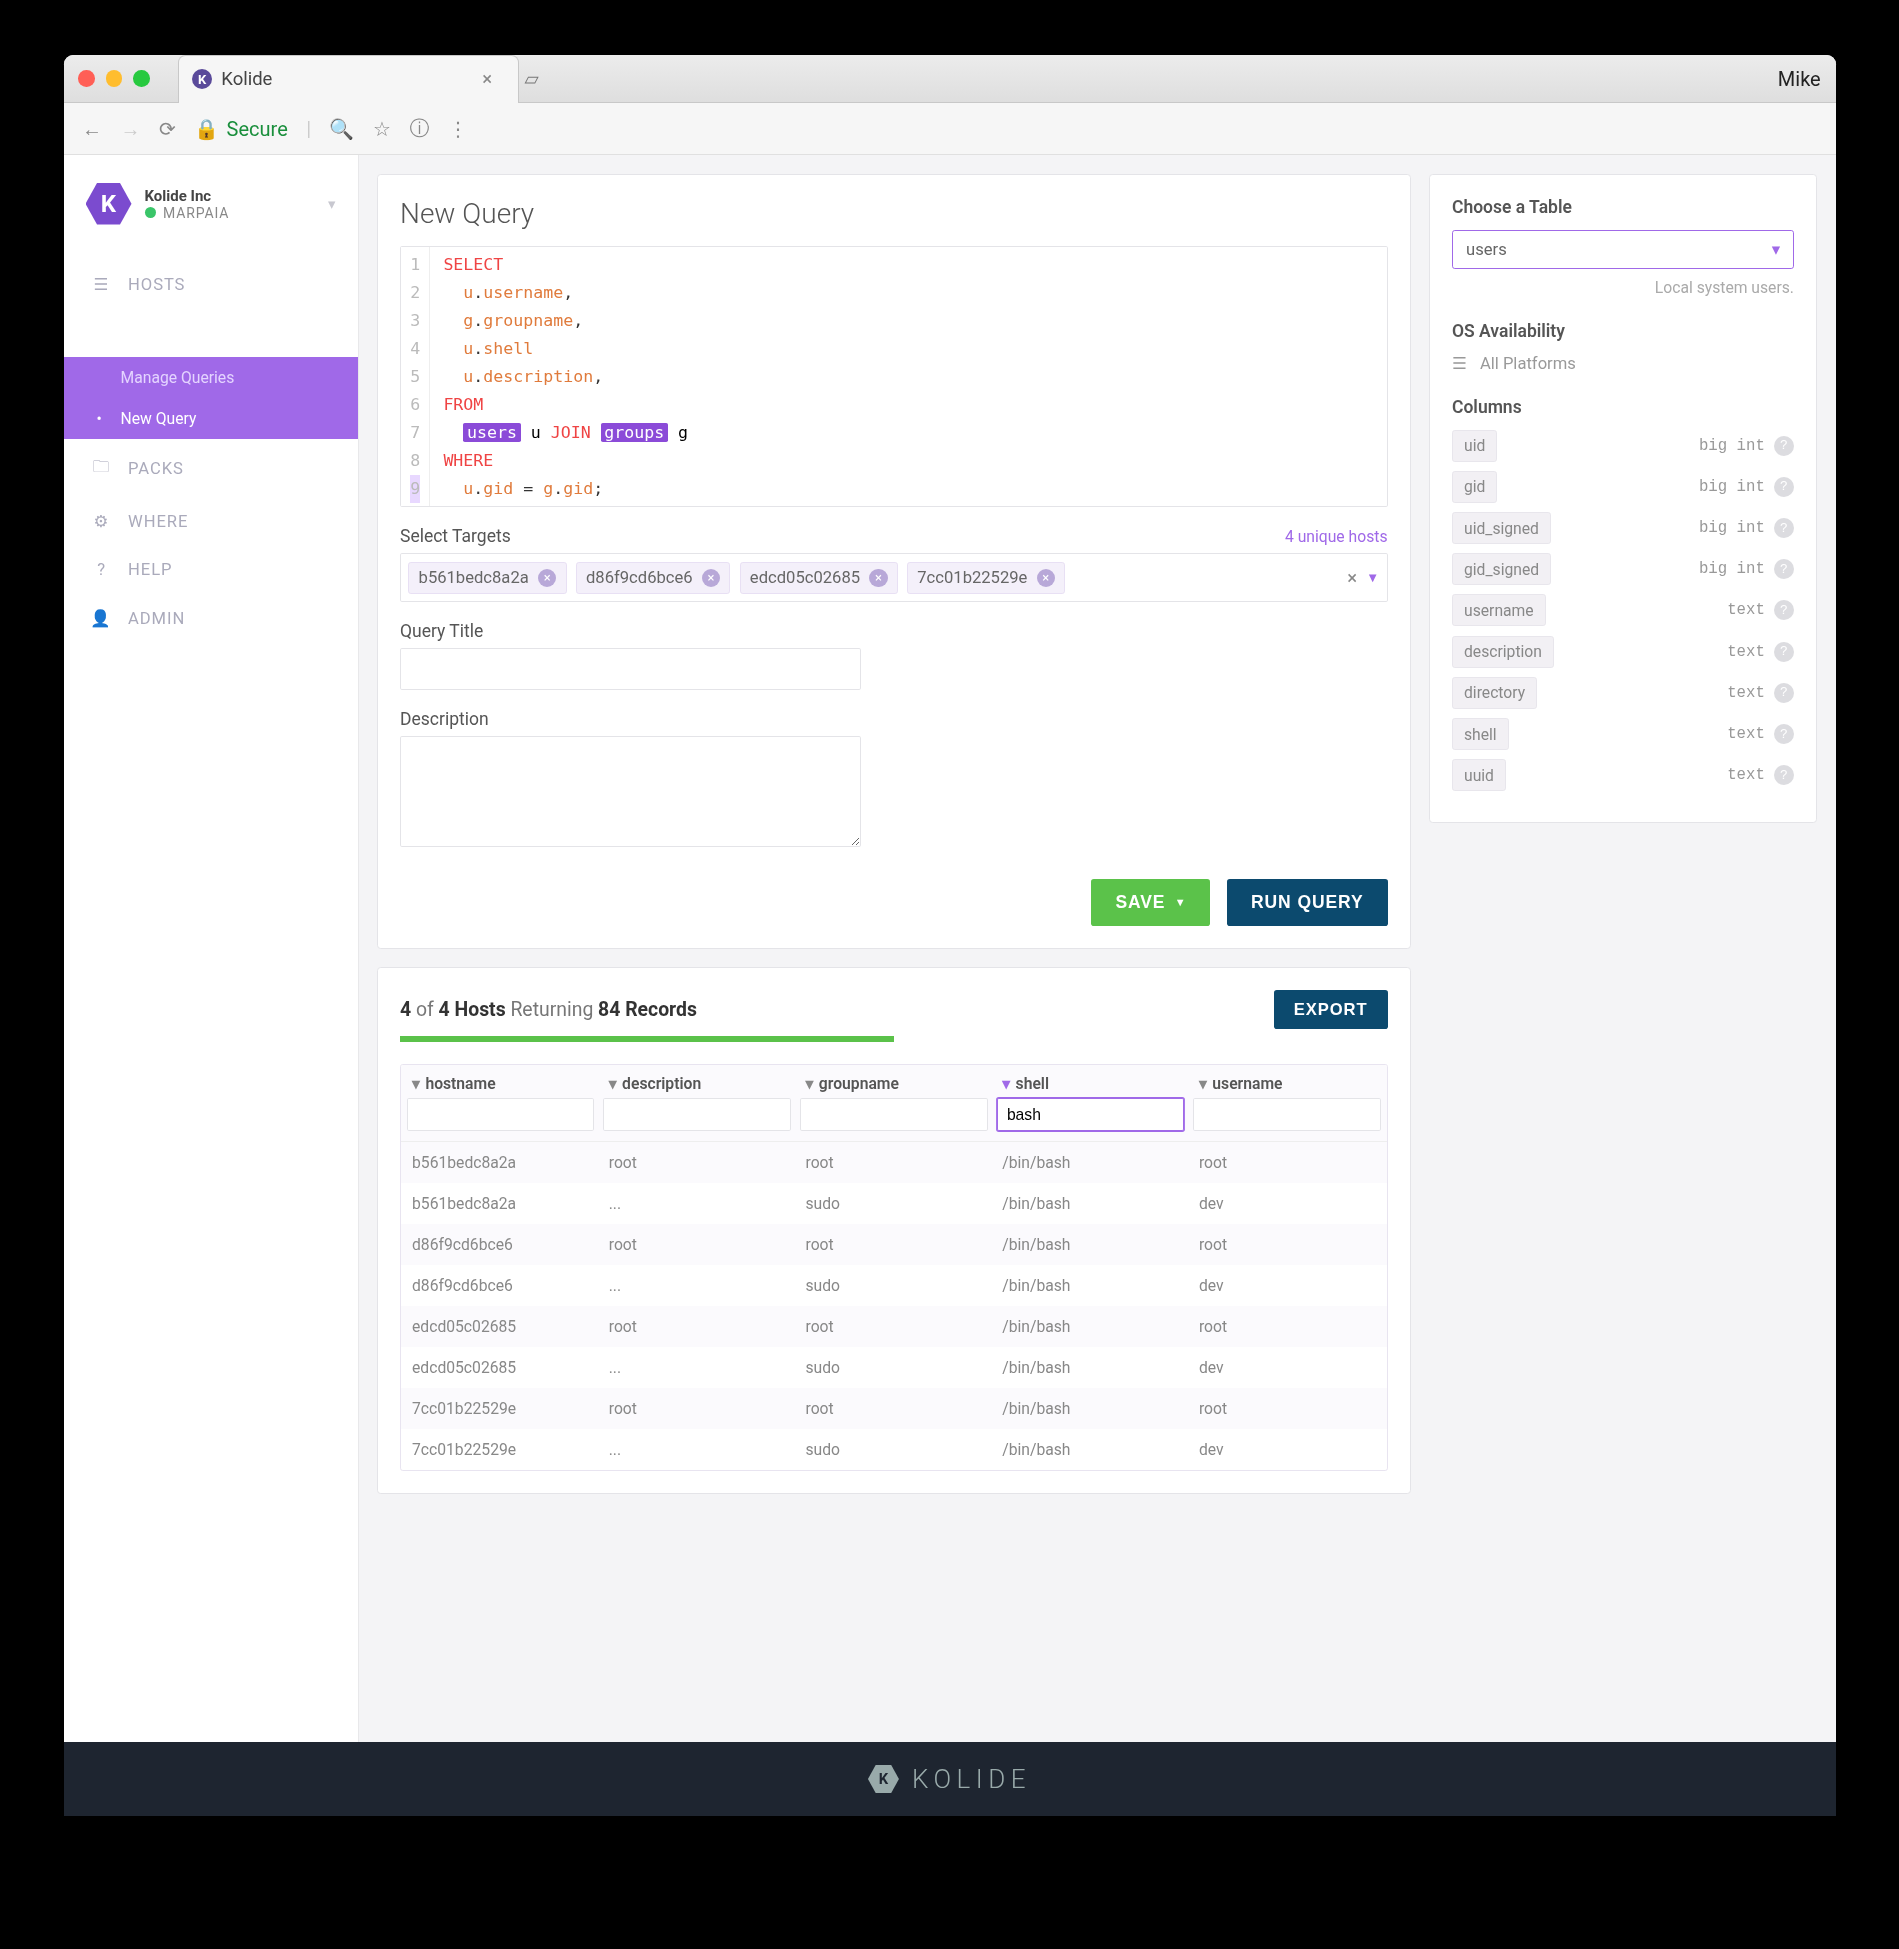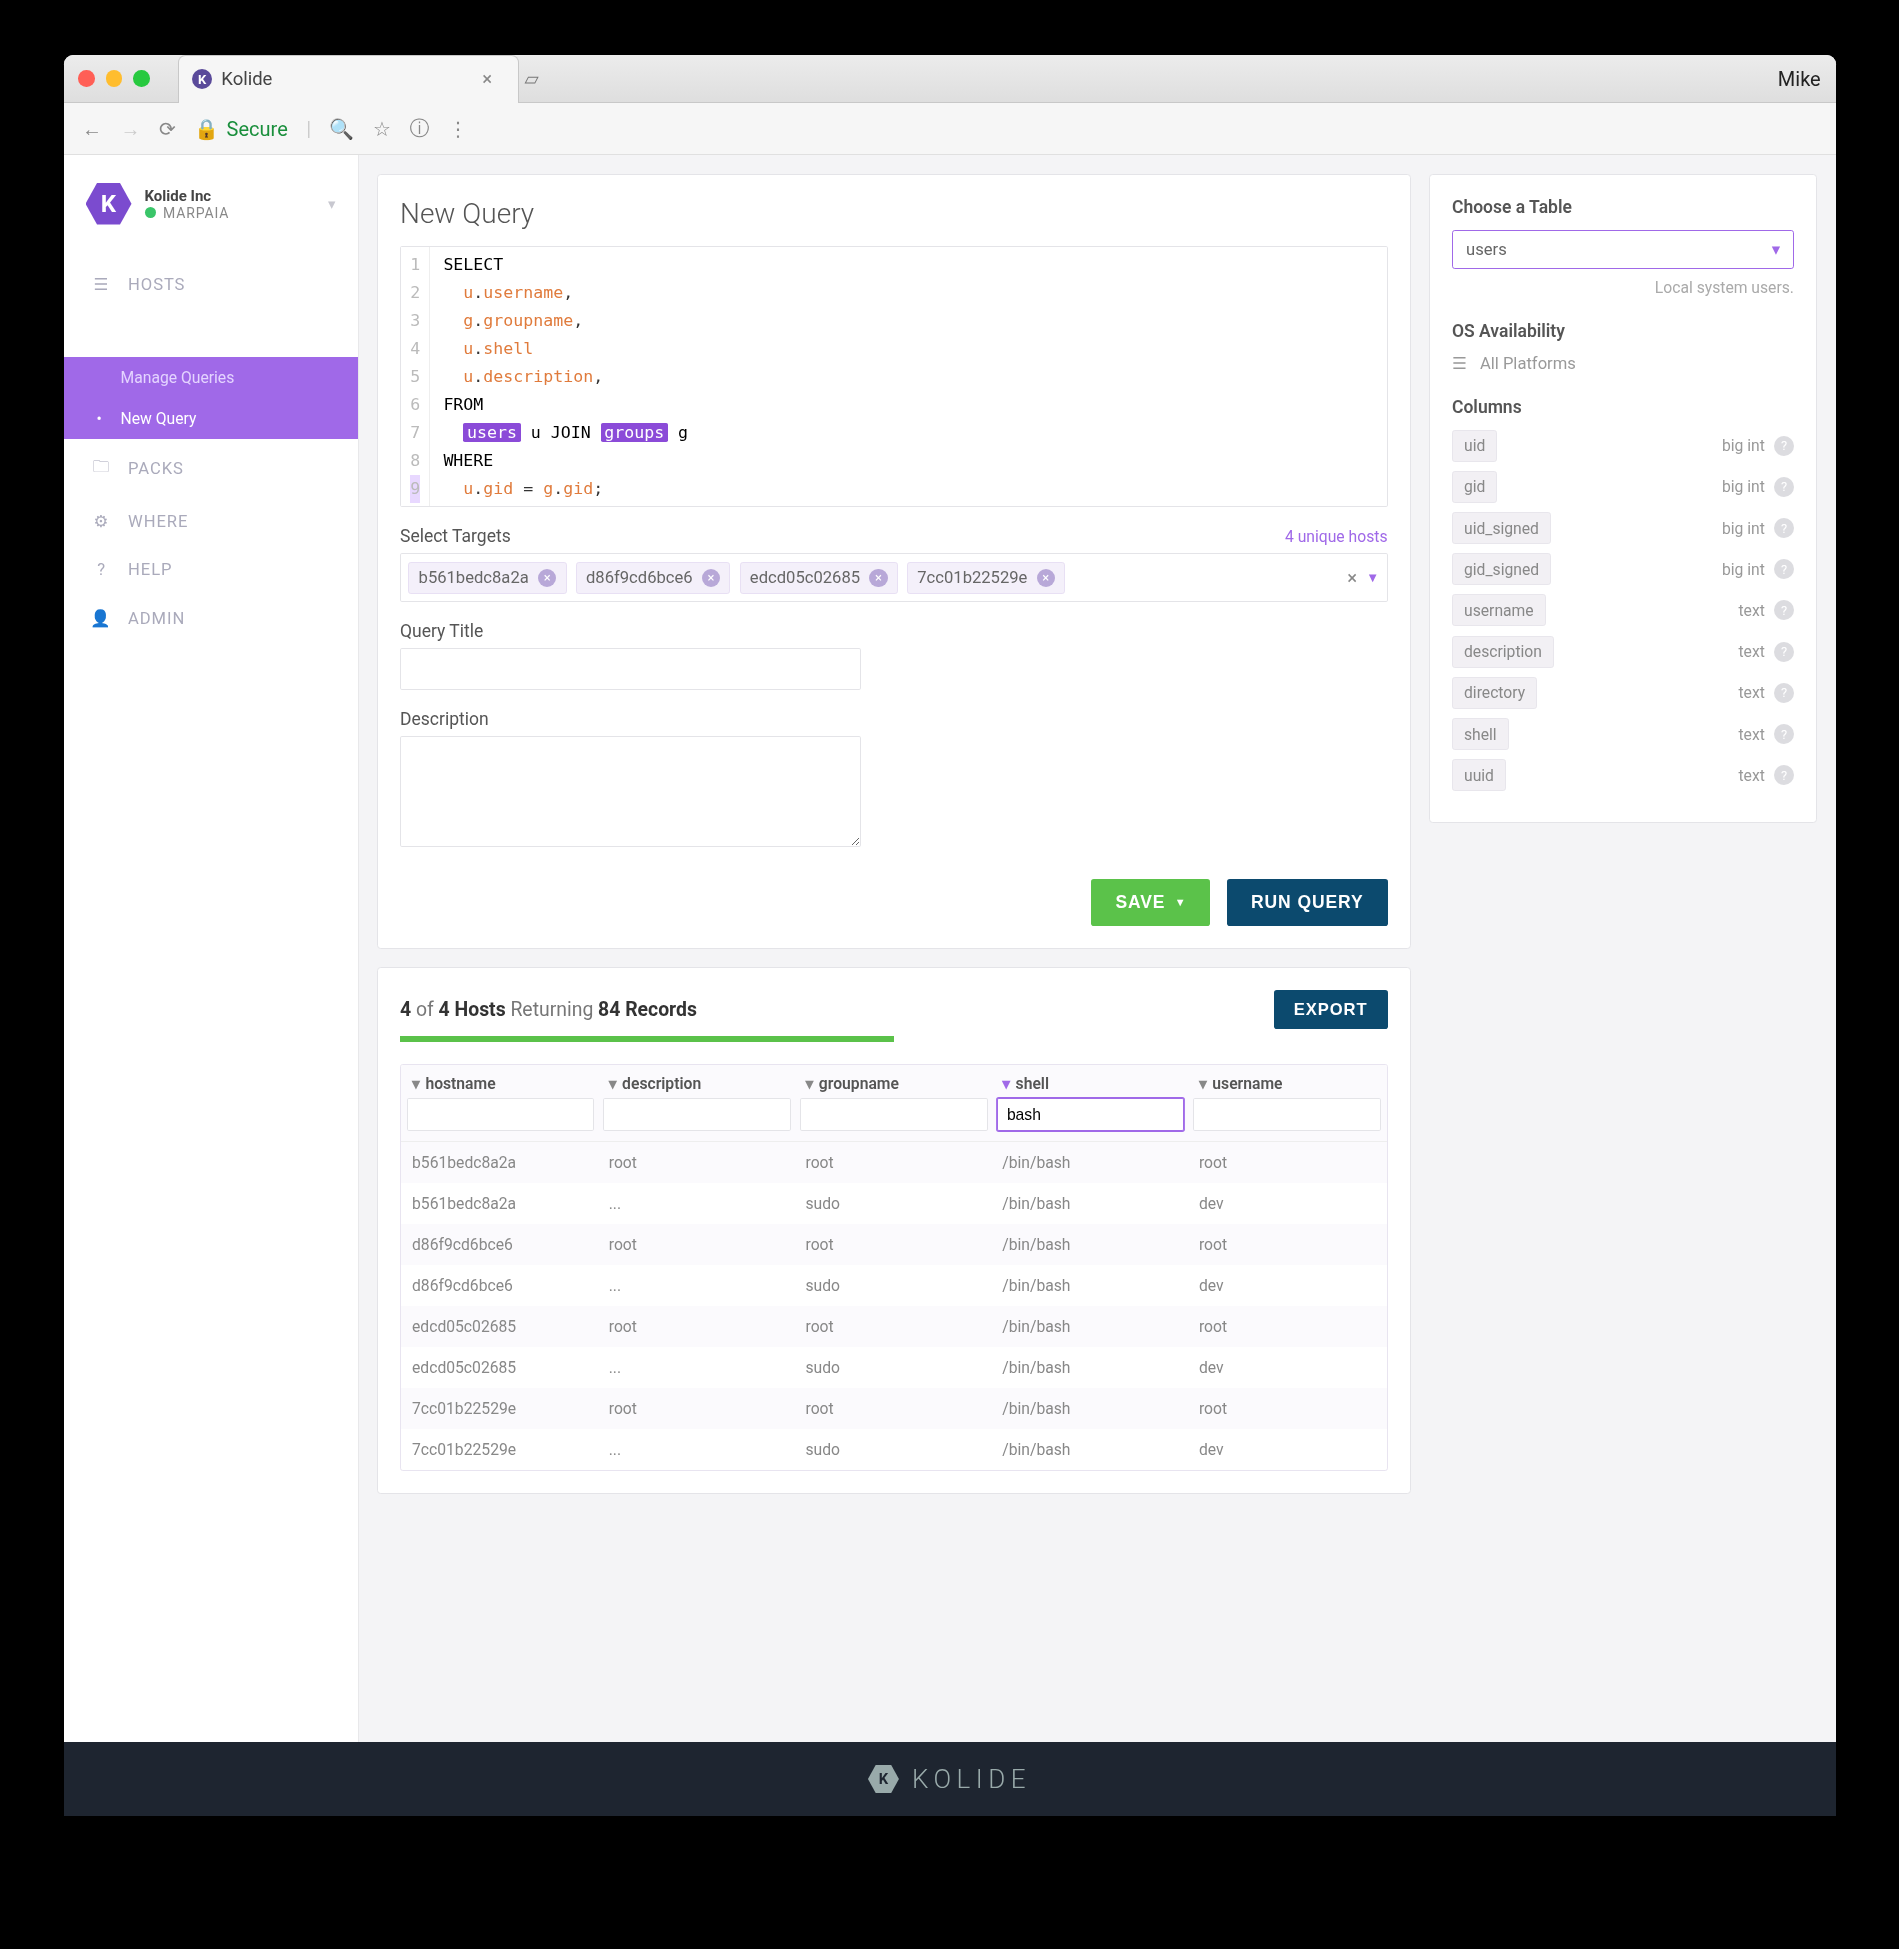--- a/index.html
+++ b/index.html
@@ -42,21 +42,21 @@
 .center{ flex:1; display:flex; flex-direction:column; gap:18.5px;}
 .panel{ background:#fff; border:0.9px solid #e4e4e8; border-radius:3.7px;}
 .panel-pad{ padding:22px;}
 .page-title{ font-size:28px; font-weight:300; color:#555; margin-bottom:16.6px;}
 .editor{ border:0.9px solid #e4e4e8; border-radius:1.8px; font-family:Menlo,Consolas,monospace; font-size:16.6px; line-height:28px; display:flex;}
 .gutter{ background:#fff; border-right:0.9px solid #eee; color:#bbb; text-align:right; padding:3.7px 9.2px; user-select:none;}
 .gutter div{ height:28px;}
 .gutter div.sel{ background:#e8d8ff;}
 .code{ padding:3.7px 13px; flex:1;}
 .code div{ height:28px; white-space:pre;}
-.kw{ color:#000000;}
+.kw{ color:#ef4444;}
 .tok{ color:#e07b3c;}
 .hl{ background:#8b4bd8; color:#fff; padding:0 3.7px; border-radius:1.8px;}
 .punct{ color:#333;}
 .label{ font-size:17.5px; color:#555; margin:18.5px 0 7.4px;}
 .targets-row{ display:flex; justify-content:space-between; align-items:baseline;}
 .uniq{ color:#a069e8; font-size:15.7px;}
 .chips{ border:0.9px solid #e4e4e8; border-radius:1.8px; padding:7.4px; display:flex; gap:9.2px; align-items:center; flex-wrap:wrap;}
 .chip{ background:#f4f0fa; border:0.9px solid #e8e0f4; color:#666; padding:5.5px 9.2px; border-radius:2.8px; display:flex; align-items:center; gap:9.2px; font-size:16.6px;}
 .chip .rm{ width:18.5px; height:18.5px; background:#b8a8d8; color:#fff; border-radius:50%; display:flex; align-items:center; justify-content:center; font-size:13px; cursor:pointer;}
 .chips .clear{ margin-left:auto; color:#888; font-size:18.5px; cursor:pointer;}
@@ -85,21 +85,21 @@
 .rrow span{ flex:1; padding:0 5.5px; overflow:hidden; text-overflow:ellipsis;}
 .right{ width:388px;}
 .rpanel{ background:#fff; border:0.9px solid #e4e4e8; border-radius:3.7px; padding:22px;}
 .rh{ font-size:17.5px; color:#555; font-weight:600; margin-bottom:13px;}
 .select{ width:100%; border:0.9px solid #a069e8; border-radius:2.8px; height:39px; display:flex; align-items:center; padding:0 13px; color:#666; font-size:16.6px; justify-content:space-between; cursor:pointer;}
 .desc{ color:#aaa; font-size:15.7px; margin-top:9.2px;text-align:right;}
 .sect{ margin-top:24px;}
 .plat{ display:flex; align-items:center; gap:13px; color:#999; font-size:16.6px;}
 .colrow{ display:flex; align-items:center; justify-content:space-between; margin:9.2px 0; font-size:15.7px; color:#999;}
 .colrow .pill{ background:#f2f0f4; border:0.9px solid #e8e6ec; padding:5.5px 11px; border-radius:2.8px; color:#888;}
-.colrow .type{ display:flex; align-items:center; gap:9.2px;}
+.colrow .type{ display:flex; align-items:center; gap:9.2px;font-family:Liberation Mono, monospace;}
 .colrow .q{ width:20px; height:20px; background:#dcdce0; color:#fff; border-radius:50%; display:flex; align-items:center; justify-content:center; font-size:13px;}
 .footer{ background:#1e2530; height:74px; display:flex; align-items:center; justify-content:center; gap:13px; color:#9aa;}
 .footer .fhex{ width:31px; height:31px; background:#9aa; clip-path:polygon(25% 5%,75% 5%,100% 50%,75% 95%,25% 95%,0 50%); display:flex; align-items:center; justify-content:center; color:#1e2530; font-weight:700;}
 .footer .ftxt{ font-size:26px; letter-spacing:5.5px; font-weight:300;}
 </style>
 </head>
 <body>
 
 <div class="window">
   <div class="titlebar">

